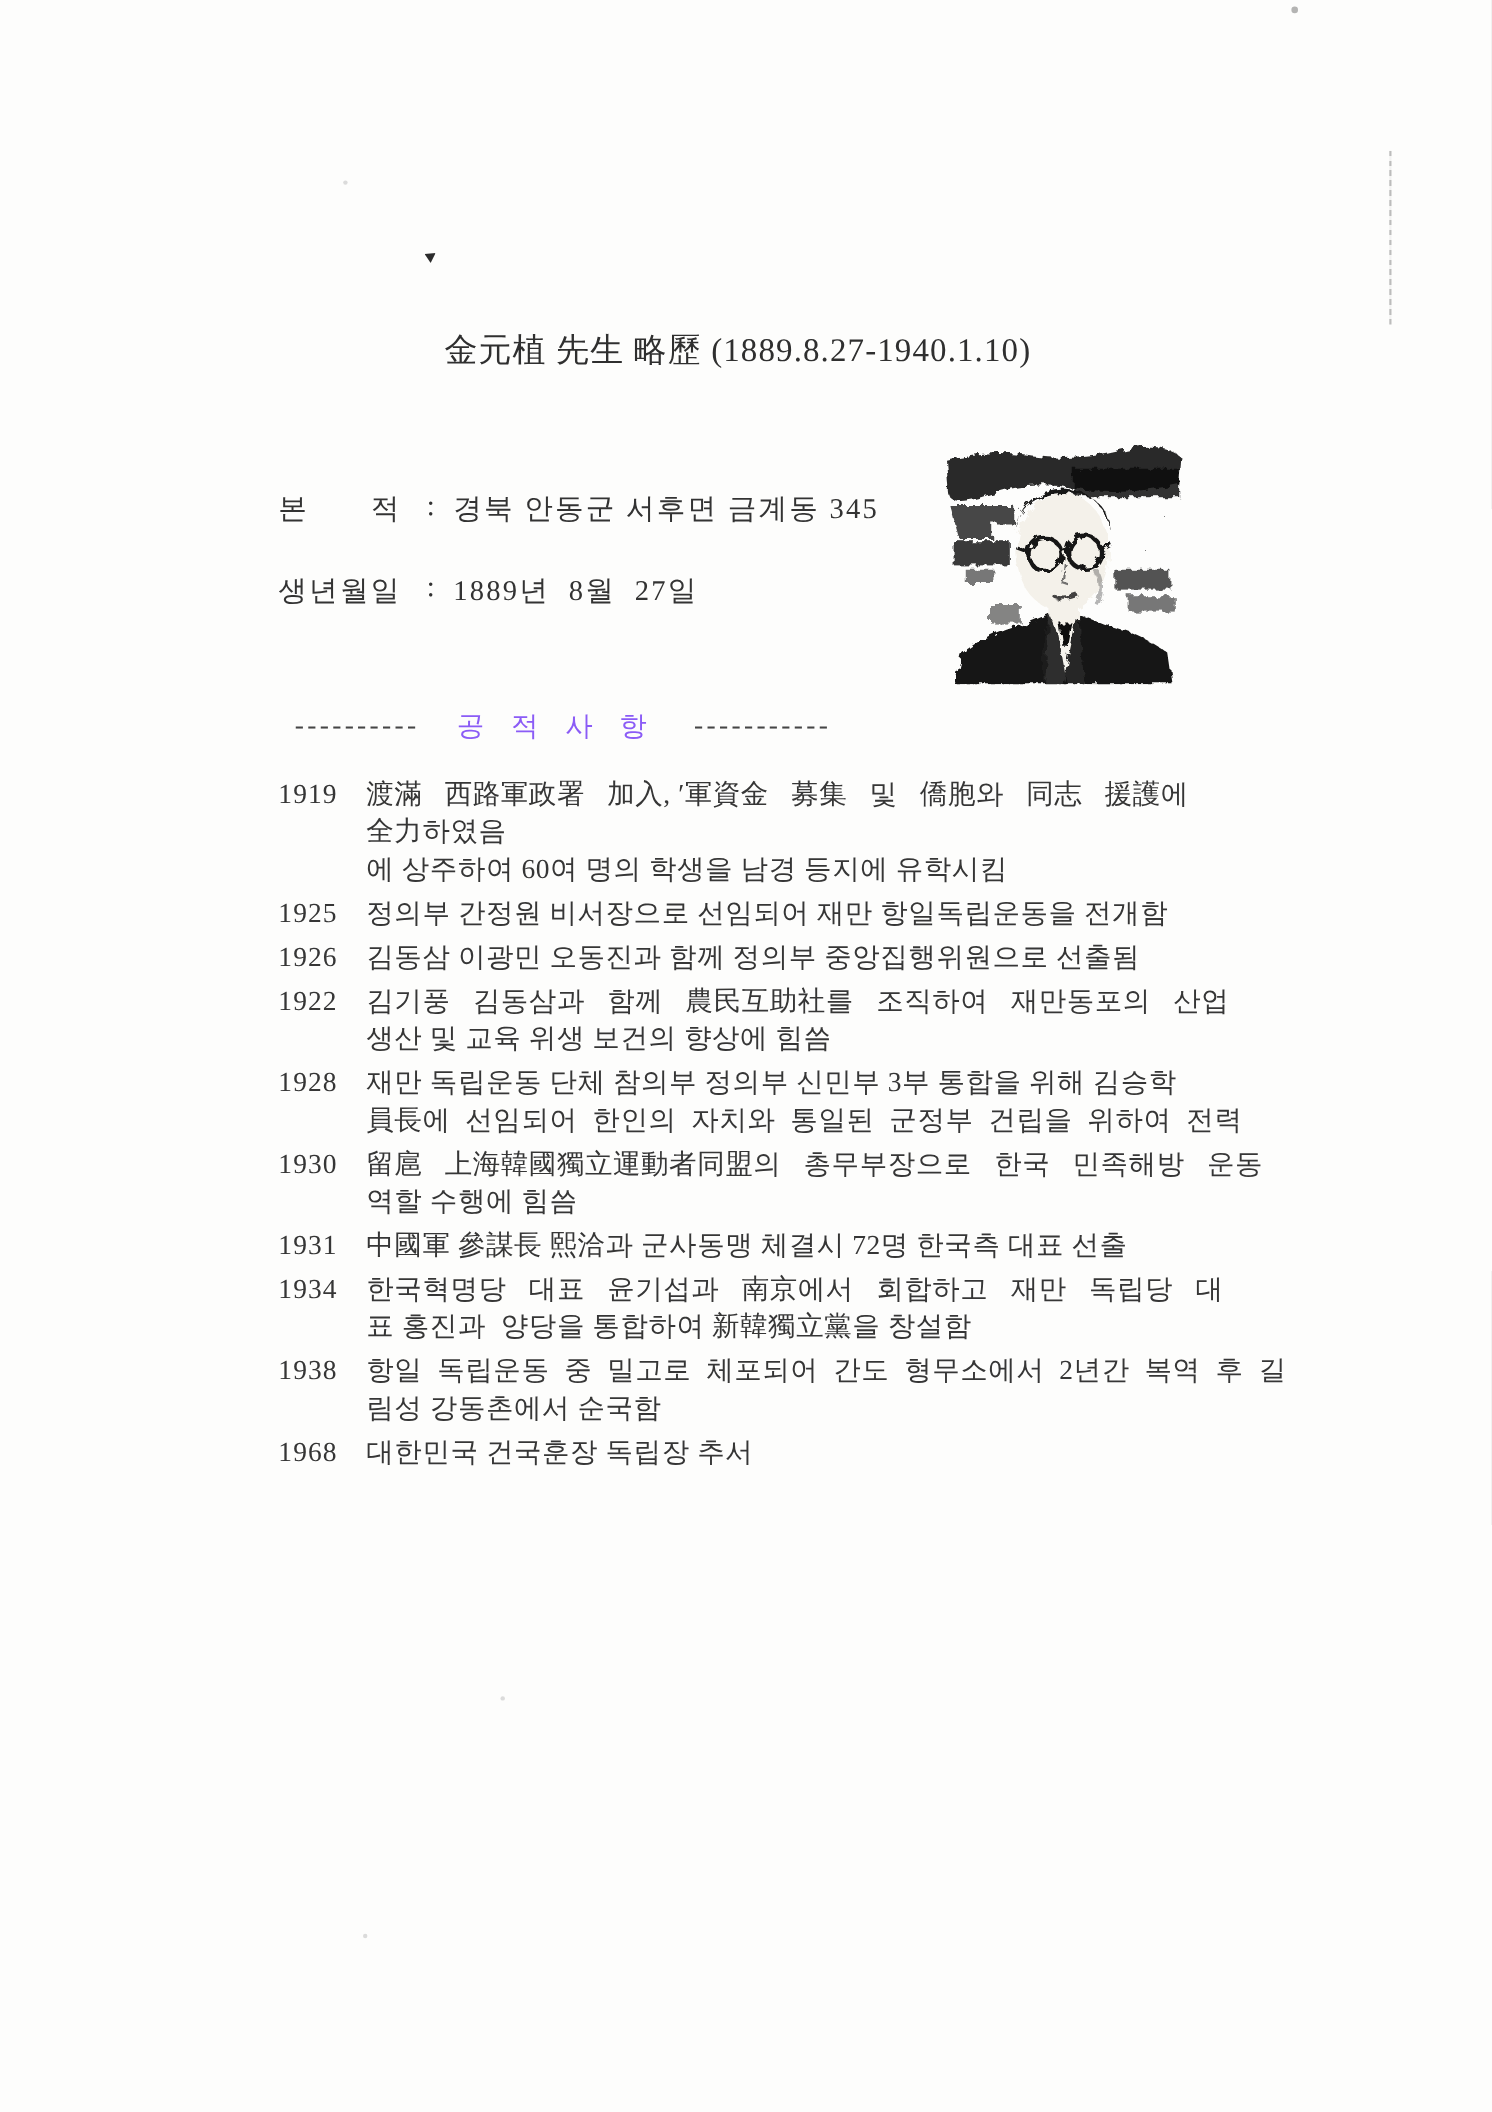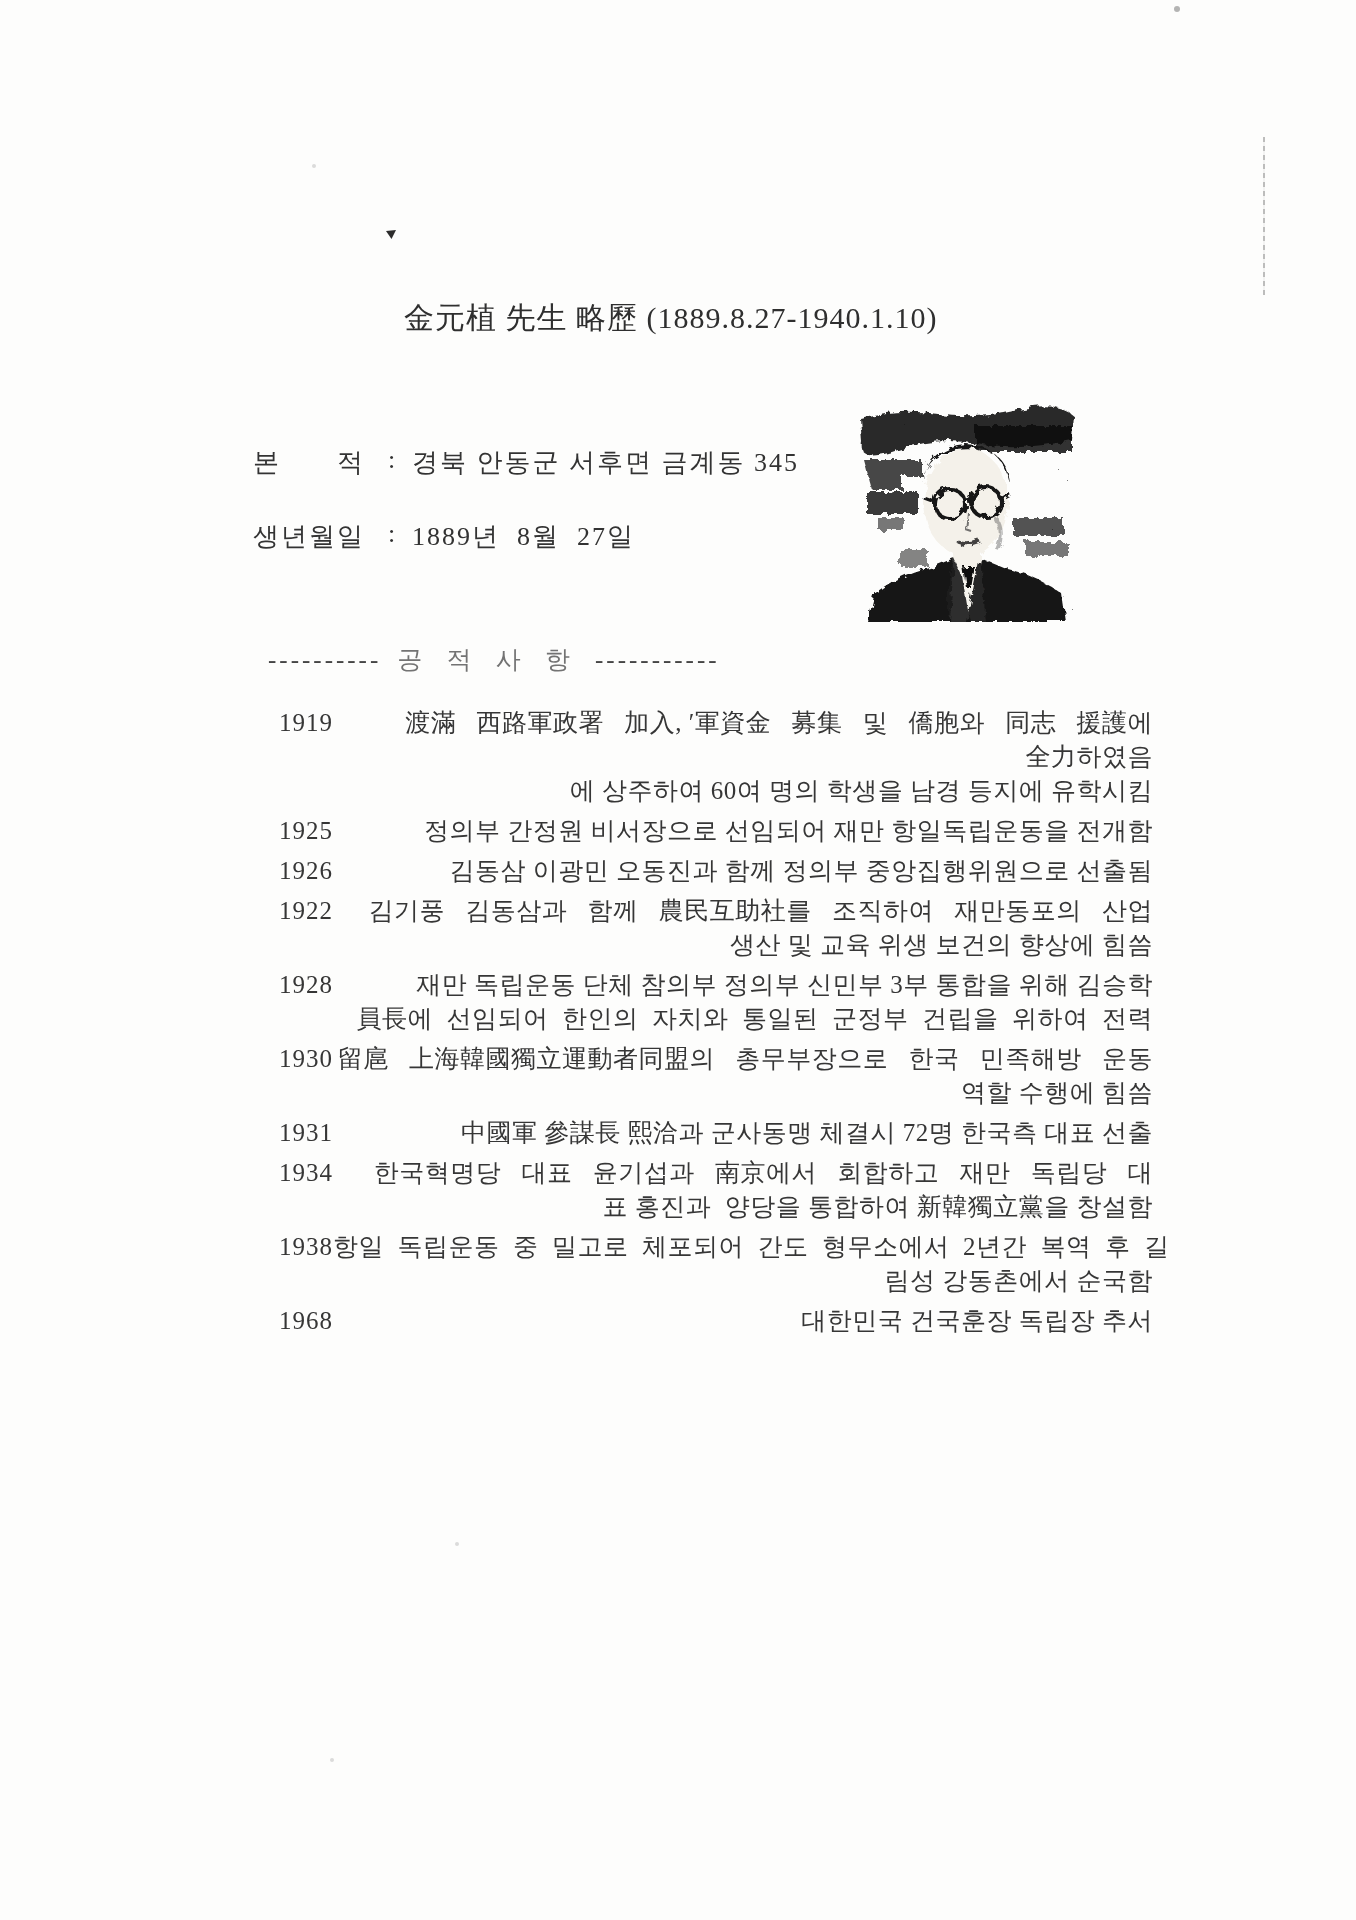--- a/index.html
+++ b/index.html
@@ -22,26 +22,26 @@
     display:flex; justify-content:space-between;
   }
   .field-colon { position:absolute; left:135px; top:0; }
   .field-value { position:absolute; left:159px; top:0; letter-spacing:2px; white-space:pre; }
   .photo-box { position:absolute; left:858px; top:400px; width:218px; height:222px; }
   .section-header {
     position:absolute; left:268px; top:643px;
     display:flex; align-items:center; font-size:25px; color:#3c3c3c;
   }
   .dashes { letter-spacing:3px; white-space:pre; color:#454545; }
-  .section-title { margin:0 16px; letter-spacing:9px; white-space:pre; color:#737373; }
+  .section-title { margin:0 34px; letter-spacing:9px; white-space:pre; color:#8b5cf6; }
   .achievements {
     position:absolute; left:253px; top:700px; width:900px;
     font-size:25px; color:#363636;
   }
-  .entry-line { display:grid; grid-template-columns:80px 1fr; line-height:34px;text-align:right; }
+  .entry-line { display:grid; grid-template-columns:80px 1fr; line-height:34px; }
   .entry-line.entry-first { margin-top:6px; }
   .entry-year { letter-spacing:1px; }
   .entry-text { white-space:pre; letter-spacing:0.5px; }
   
   .artifact-vline {
     position:absolute; left:1263px; top:137px; width:2px; height:158px;
     background:repeating-linear-gradient(to bottom,
       rgba(110,110,110,.45) 0 5px, rgba(110,110,110,.07) 5px 9px);
   }
   .artifact-speck-a {

